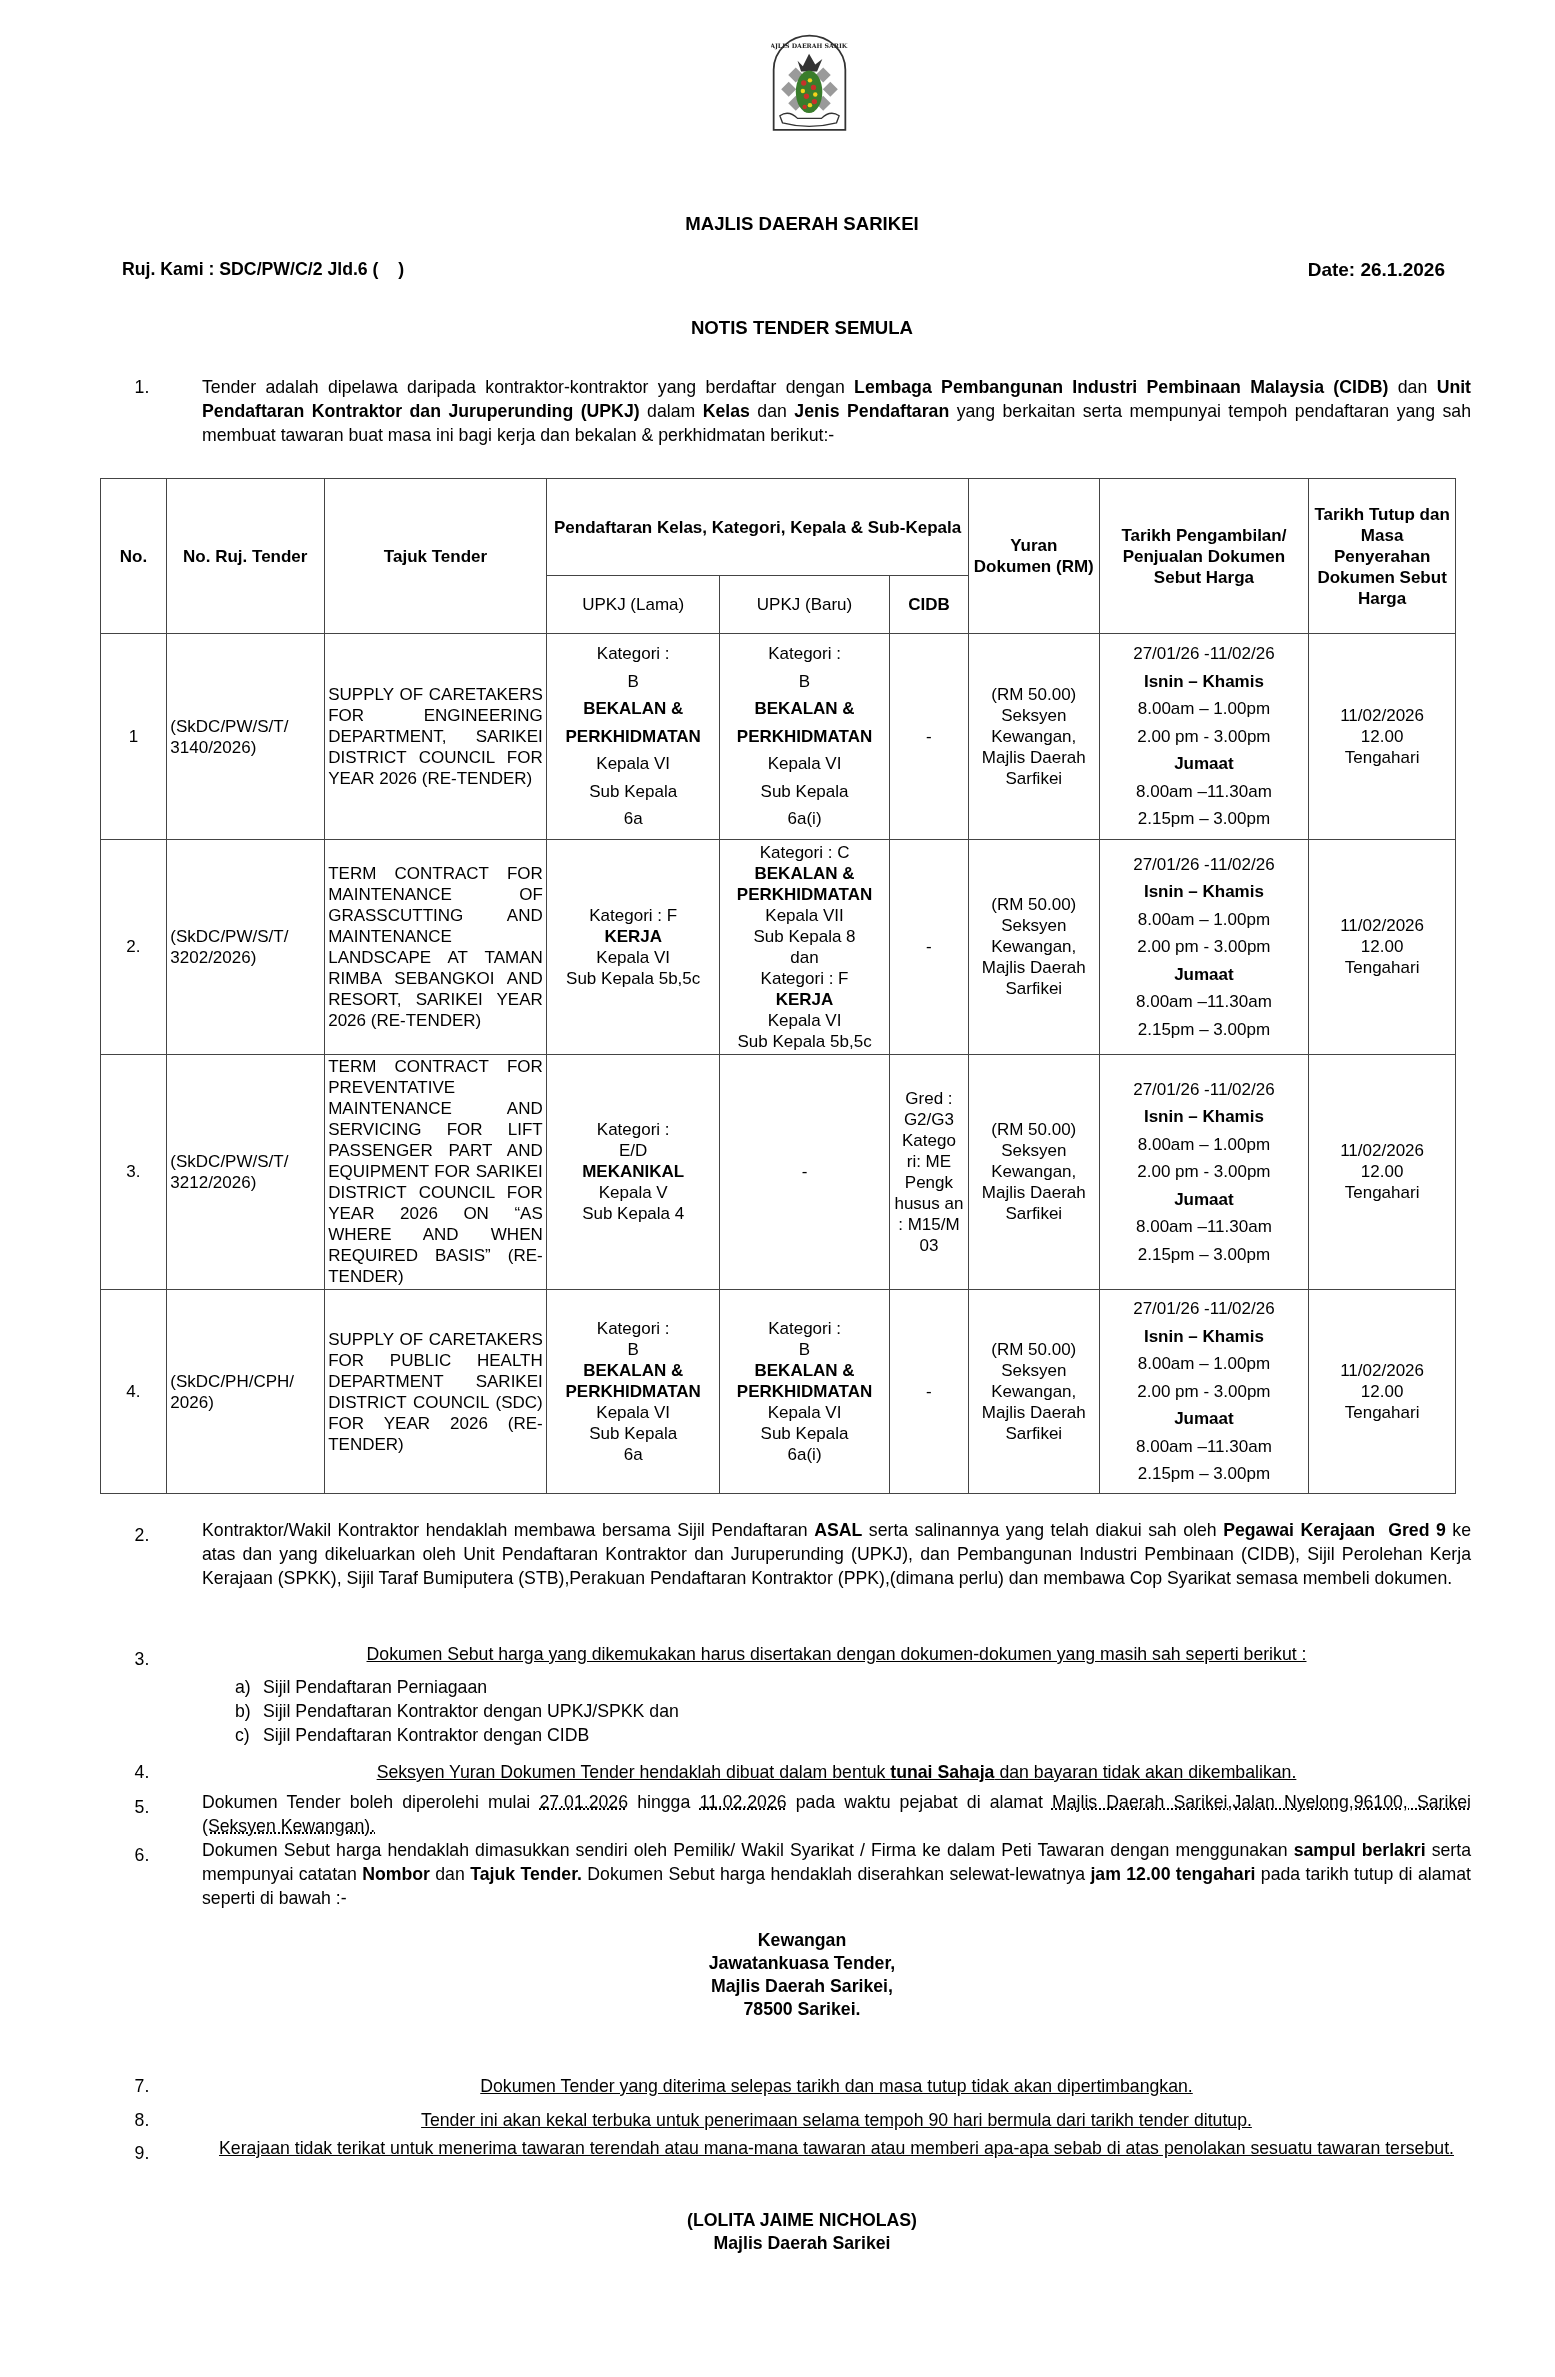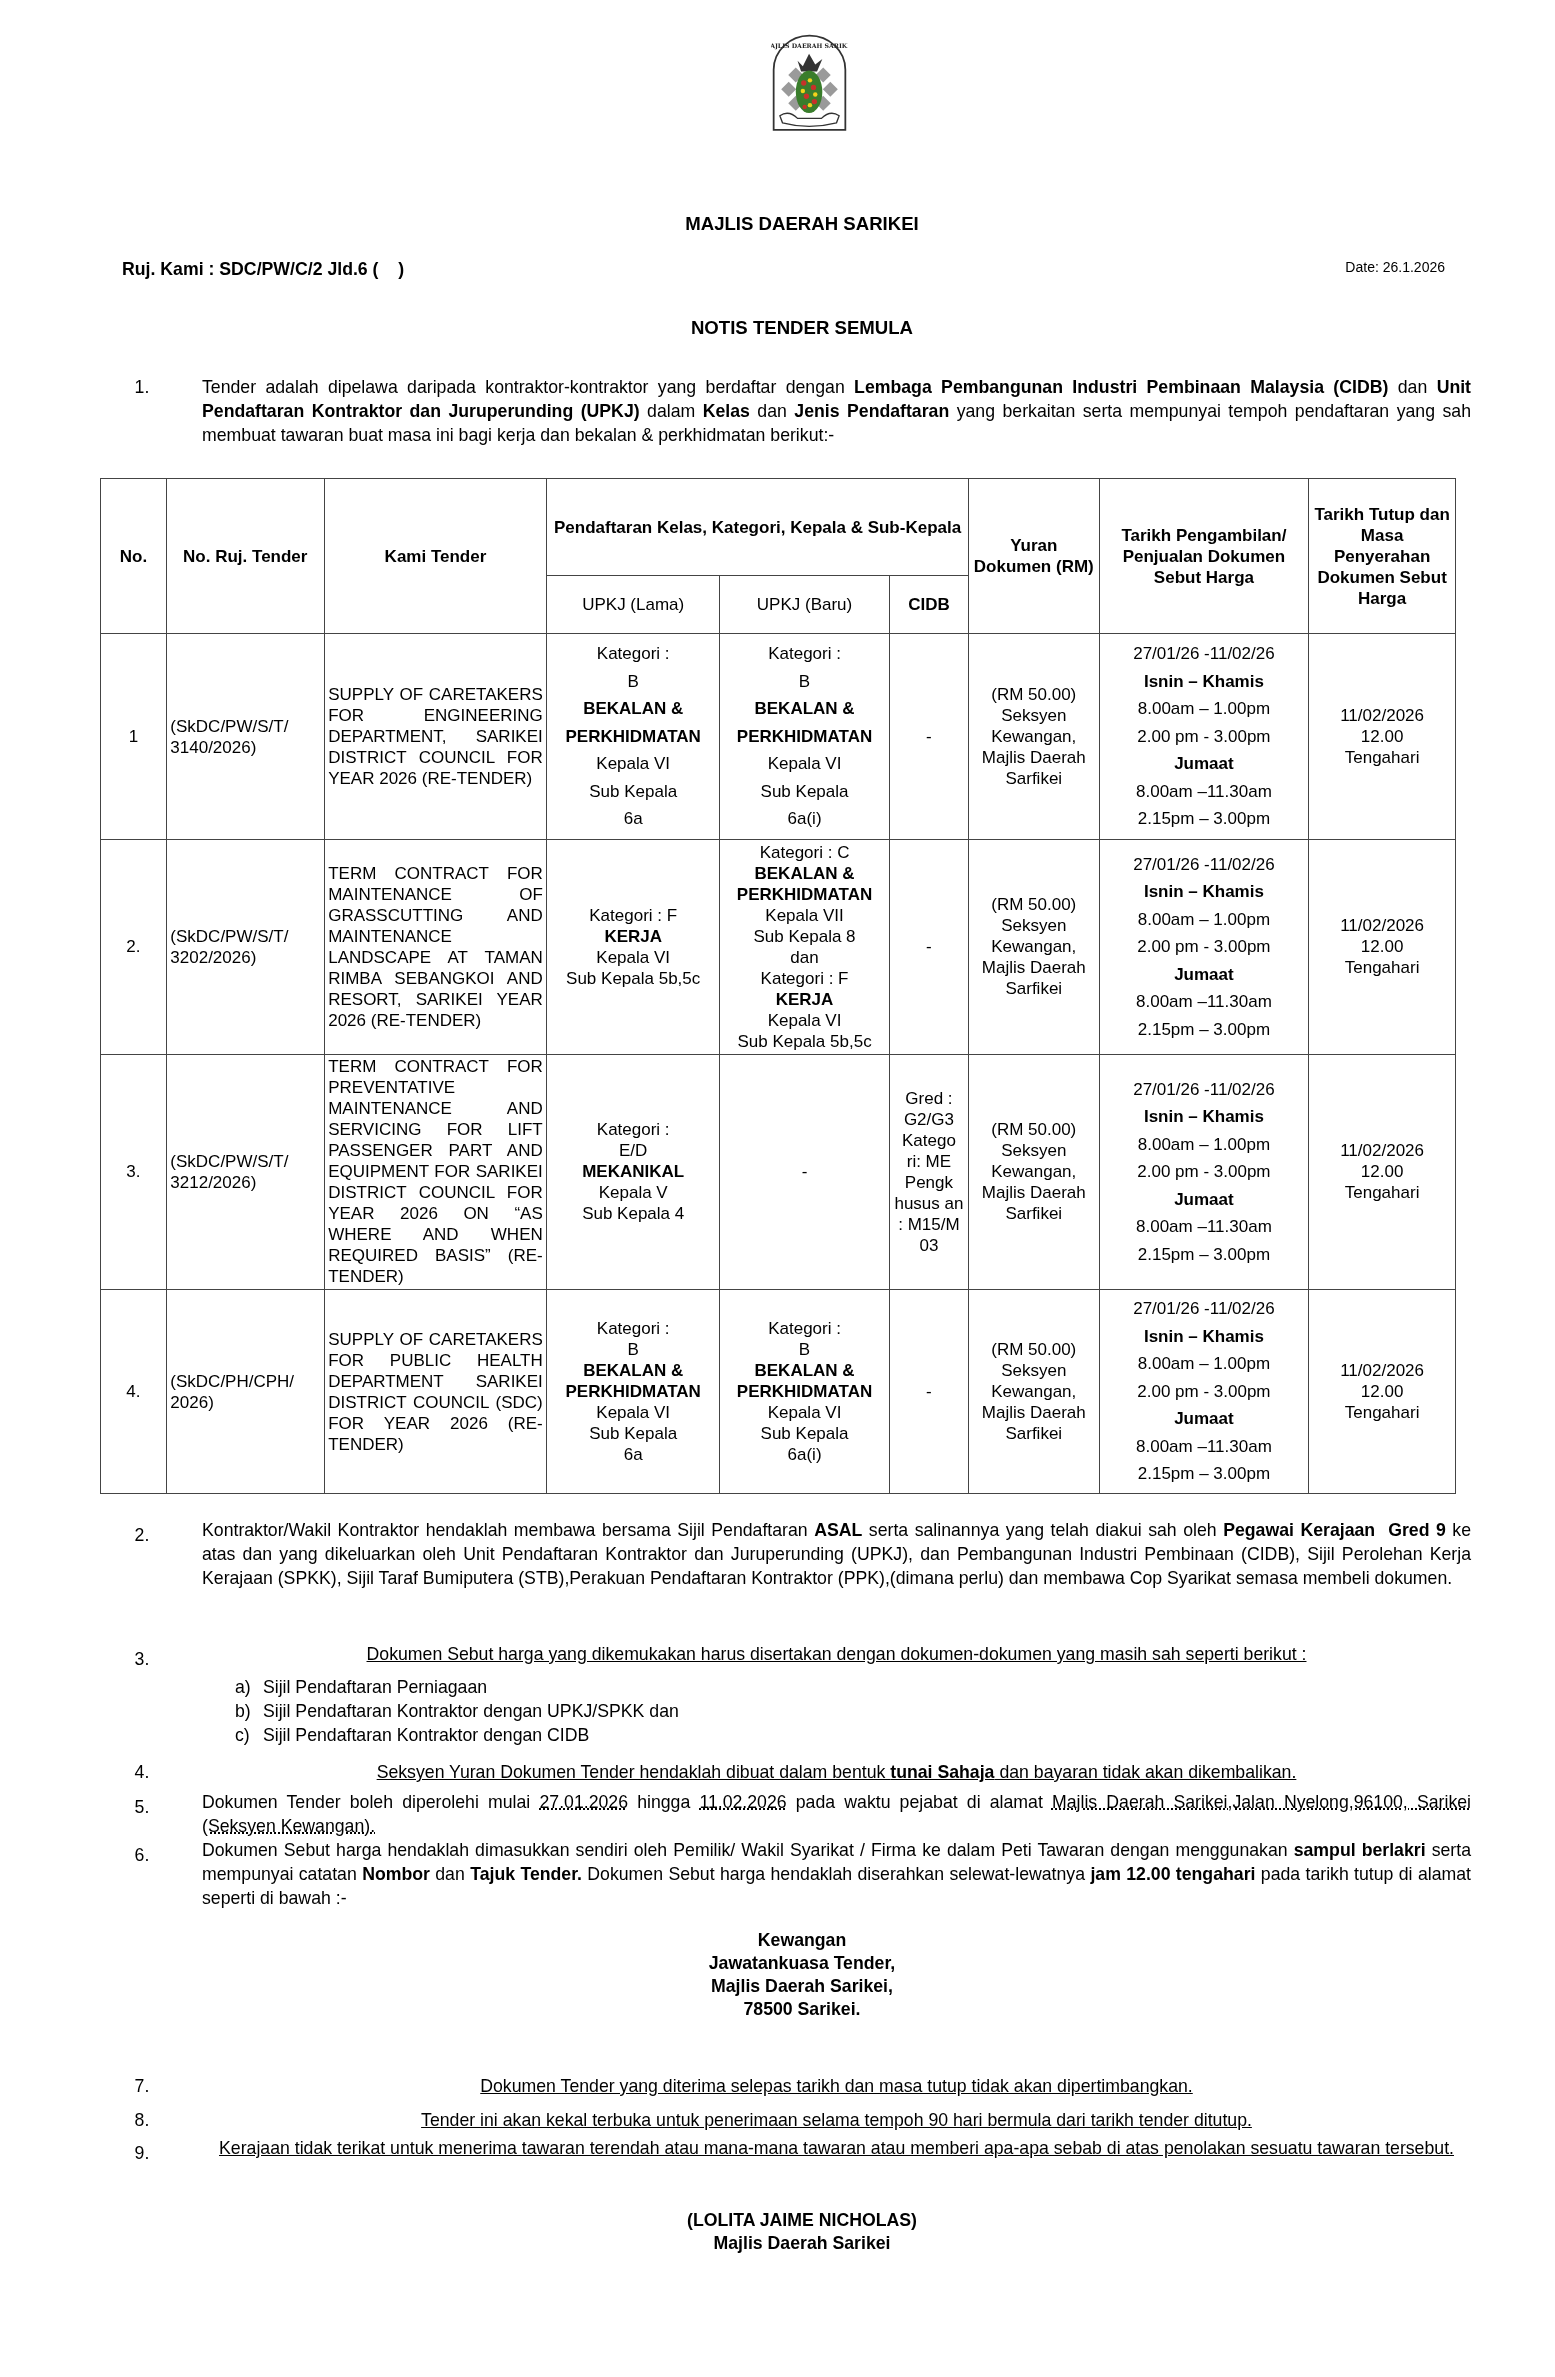--- a/index.html
+++ b/index.html
@@ -1,21 +1,21 @@
 <!DOCTYPE html>
 <html style="font-size:14px"><head>
 <meta charset="utf-8">
 <style>
   html, body { margin:0; padding:0; background:#ffffff; }
   body { width:1556px; height:2377px; position:relative; font-family:"Liberation Sans", sans-serif; color:#000; overflow:hidden; }
   .abs { position:absolute;margin-left:24px; }
   .logo { left:747px; top:34px; width:77px; height:98px; }
   .title { left:0; width:1556px; text-align:center; font-weight:bold; font-size:18.6px; }
   .ref { left:98px; top:259px; font-weight:bold; font-size:17.7px; }
-  .date { right:111px; top:259px; font-weight:normal; font-size:14px; }
+  .date { right:111px; top:259px; font-weight:bold; font-size:19px; }
   .para { left:100px; width:1347px; font-size:17.7px; line-height:24px; }
   .para .num { position:absolute; left:10.6px; top:0; }
   .para .txt { margin-left:78px; text-align:justify; }
   .para .txt.left { text-align:center;text-decoration:underline; }
   b { font-weight:bold; }
   u.dot { text-decoration:underline dotted; }
   table.tender { position:absolute; left:100px; top:478px; width:1356px; border-collapse:collapse; font-size:17px; }
   table.tender td, table.tender th { border:1.8px solid #444; text-align:center; vertical-align:middle; padding:1.8px 3.5px; line-height:21px; }
   table.tender th { font-weight:bold; }
   table.tender th.norm { font-weight:normal; }
@@ -78,21 +78,21 @@
       <col style="width:170px">
       <col style="width:79px">
       <col style="width:131px">
       <col style="width:210px">
       <col style="width:147px">
   </colgroup>
   <thead>
     <tr style="height:97px;">
       <th rowspan="2">No.</th>
       <th rowspan="2">No. Ruj. Tender</th>
-      <th rowspan="2">Kami Tender</th>
+      <th rowspan="2">Tajuk Tender</th>
       <th colspan="3">Pendaftaran Kelas, Kategori, Kepala &amp; Sub-Kepala</th>
       <th rowspan="2">Yuran Dokumen (RM)</th>
       <th rowspan="2">Tarikh Pengambilan/ Penjualan Dokumen Sebut Harga</th>
       <th rowspan="2">Tarikh Tutup dan Masa Penyerahan Dokumen Sebut Harga</th>
     </tr>
     <tr style="height:58px;">
       <th class="norm">UPKJ (Lama)</th>
       <th class="norm">UPKJ (Baru)</th>
       <th>CIDB</th>
     </tr>

